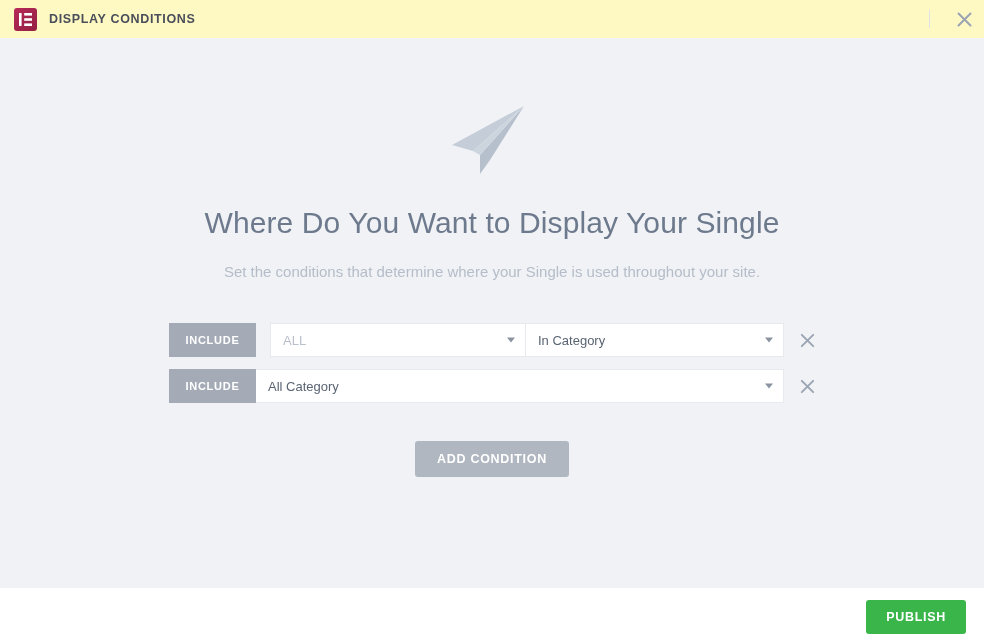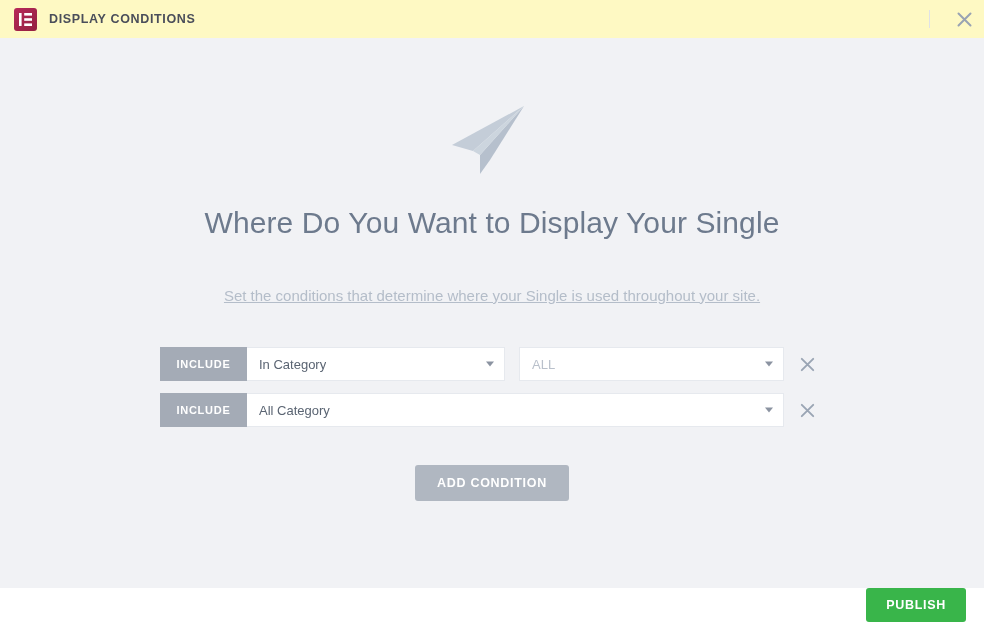--- a/index.html
+++ b/index.html
@@ -114,33 +114,33 @@
 
   .plane-icon svg { display: block; }
 
   .headline {
     font-size: 30px;
     font-weight: normal;
     color: #6d7a8d;
     text-align: center;
     line-height: 1.25;
     letter-spacing: 0.1px;
-    margin-bottom: 40px;
+    margin-bottom: 16px;
   }
 
   .subtext {
     font-size: 15px;
     color: #b4bdc9;
     text-align: center;
     line-height: 1.85;
     max-width: 700px;
     font-weight: normal;
   }
 
-  .subtext-line { display: block; text-decoration: underline; }
+  .subtext-line { display: block; }
 
   
   .conditions {
     margin-top: 38px;
     width: 664px;
     display: flex;
     flex-direction: column;
     gap: 12px;
   }
 
@@ -158,20 +158,21 @@
     font-size: 11px;
     font-weight: bold;
     letter-spacing: 0.75px;
     text-transform: uppercase;
     display: flex;
     align-items: center;
     justify-content: center;
     cursor: pointer;
     border: none;
     font-family: "Liberation Sans", sans-serif;
+    margin-left: 9px;
   }
 
   .select-wrap {
     background: #ffffff;
     border: 1px solid #e6e9ee;
     border-left: none;
     position: relative;
     display: flex;
     align-items: center;
     padding: 0 26px 0 12px;
@@ -245,21 +246,21 @@
     cursor: pointer;
     font-family: "Liberation Sans", sans-serif;
   }
 
   
   .modal-footer {
     height: 46px;
     min-height: 46px;
     background: #ffffff;
     display: flex;
-    align-items: flex-start;
+    align-items: flex-end;
     justify-content: flex-end;
     padding: 0 18px 0 0;
   }
 
   .publish-btn {
     background: #39b54a;
     color: #ffffff;
     border: none;
     border-radius: 3px;
     font-size: 12.5px;
@@ -314,26 +315,26 @@
     <div class="headline">Where Do You Want to Display Your Single</div>
 
     <div class="subtext">
       <span class="subtext-line">Set the conditions that determine where your Single is used throughout your site.</span>
     </div>
 
     <div class="conditions">
 
       <div class="condition-row">
         <button class="include-btn">INCLUDE</button>
+        <div class="select-wrap secondary">
+          <span class="select-value placeholder">ALL</span>
+          <span class="caret"></span>
+        </div>
         <div class="select-wrap primary">
           <span class="select-value">In Category</span>
-          <span class="caret"></span>
-        </div>
-        <div class="select-wrap secondary">
-          <span class="select-value placeholder">ALL</span>
           <span class="caret"></span>
         </div>
         <span class="remove-btn">
           <svg width="17" height="17" viewBox="0 0 17 17">
             <path d="M2.8 2.8 L14.2 14.2 M14.2 2.8 L2.8 14.2" stroke="#9aa5b4" stroke-width="1.9" stroke-linecap="round" fill="none"></path>
           </svg>
         </span>
       </div>
 
       <div class="condition-row">

